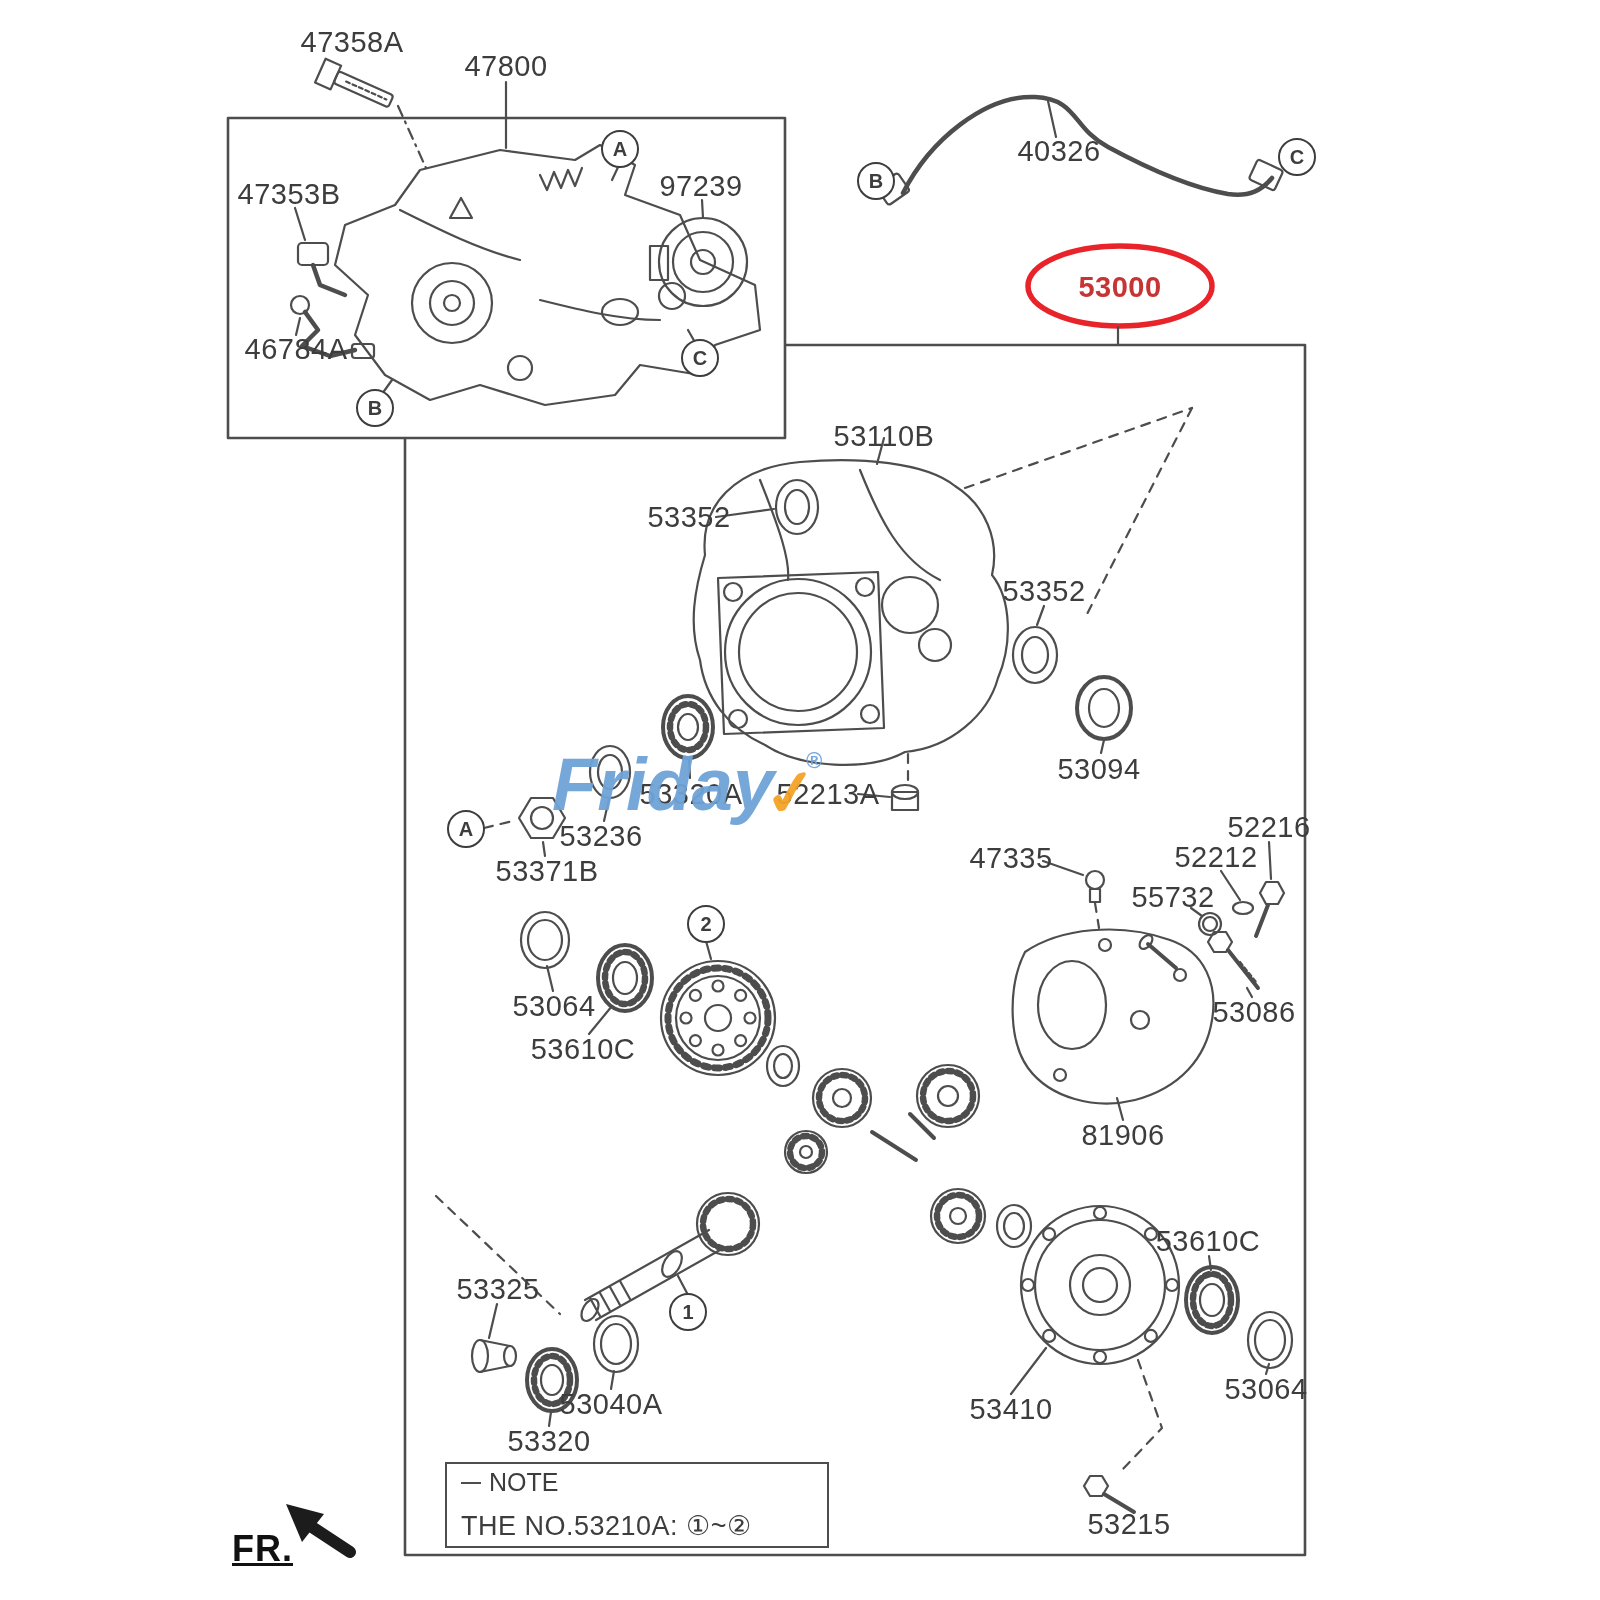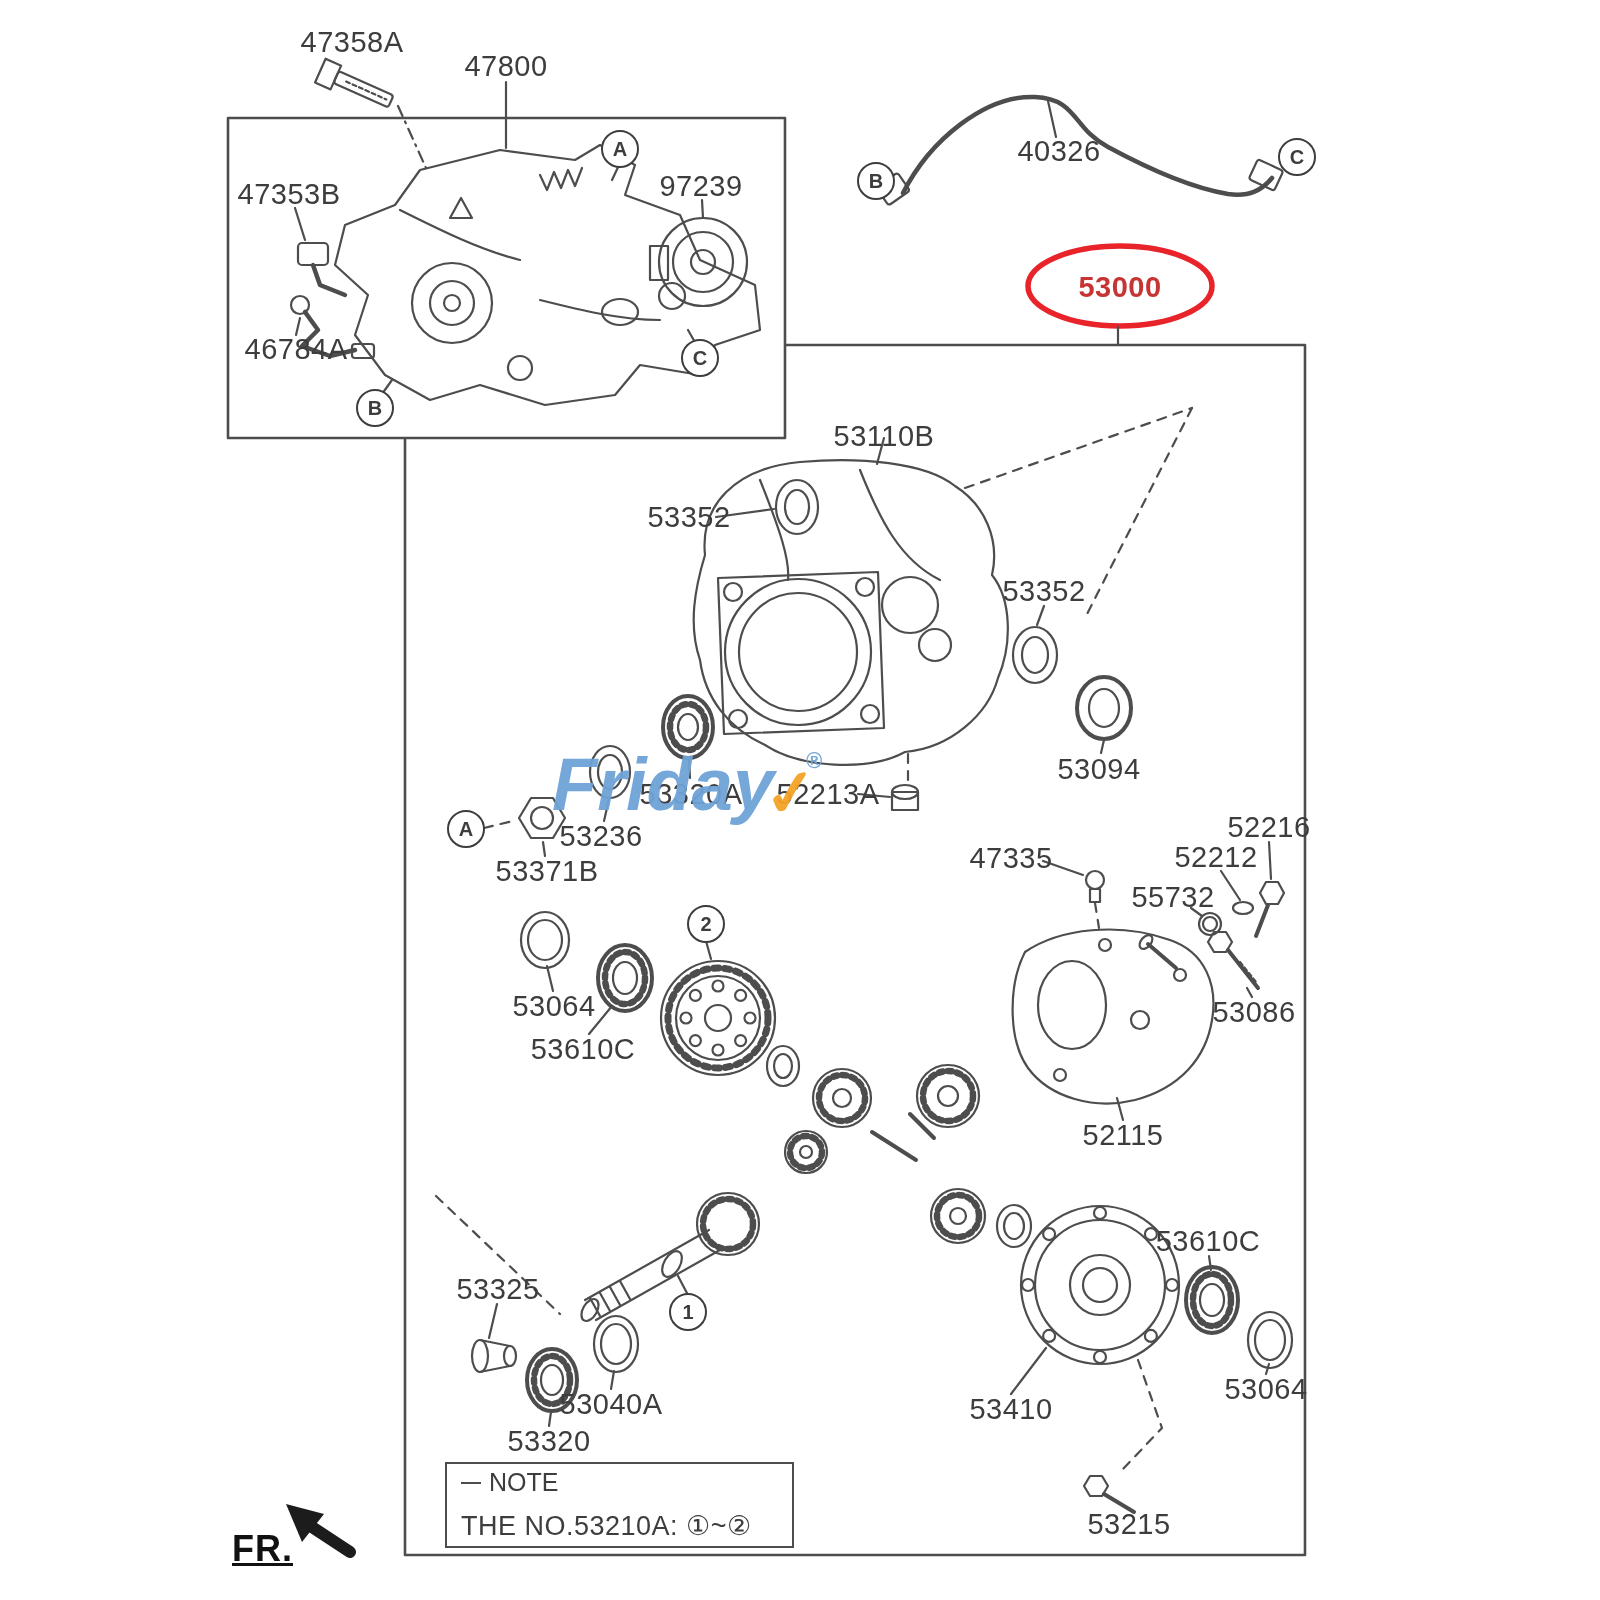--- a/index.html
+++ b/index.html
@@ -43,21 +43,21 @@
     font-style:italic; font-weight:800; font-size:74px; color:#6fa3d8;
     pointer-events:none; white-space:nowrap;
   }
   .watermark .check {
     font-size:64px; color:#f4a427; transform:translateY(14px) rotate(-6deg);
     margin:0 -14px 0 -10px; font-style:normal;
   }
   .watermark .reg { font-size:22px; margin-top:6px; margin-left:2px; }
 
   .note-box {
-    position:absolute; left:445px; top:1462px; width:349px; height:86px; z-index:2;
+    position:absolute; left:445px; top:1462px; width:384px; height:86px; z-index:2;
     border:2.6px solid #4d4d4d; background:#fff; box-sizing:border-box; padding:4px 10px 0 14px;
   }
   .note-heading { font-size:25px; color:#3d3d3d; display:flex; align-items:center; }
   .note-heading::before { content:""; display:inline-block; width:20px; border-top:2.4px solid #4d4d4d; margin-right:8px; }
   .note-body { font-size:27px; color:#3d3d3d; margin-top:13px; letter-spacing:0.5px; }
 
   .fr-label {
     position:absolute; left:232px; top:1528px; z-index:2;
     font-size:36px; font-weight:bold; color:#111; letter-spacing:1px;text-decoration:underline;
   }
@@ -377,21 +377,21 @@
   <div class="plabel" style="left:1099px;top:769px">53094</div>
   <div class="plabel" style="left:691px;top:794px">53320A</div>
   <div class="plabel" style="left:828px;top:794px">52213A</div>
   <div class="plabel" style="left:601px;top:836px">53236</div>
   <div class="plabel" style="left:547px;top:871px">53371B</div>
   <div class="plabel" style="left:1011px;top:858px">47335</div>
   <div class="plabel" style="left:1269px;top:827px">52216</div>
   <div class="plabel" style="left:1216px;top:857px">52212</div>
   <div class="plabel" style="left:1173px;top:897px">55732</div>
   <div class="plabel" style="left:1254px;top:1012px">53086</div>
-  <div class="plabel" style="left:1123px;top:1135px">52115</div>
+  <div class="plabel" style="left:1123px;top:1135px">81906</div>
   <div class="plabel" style="left:554px;top:1006px">53064</div>
   <div class="plabel" style="left:583px;top:1049px">53610C</div>
   <div class="plabel" style="left:498px;top:1289px">53325</div>
   <div class="plabel" style="left:611px;top:1404px">53040A</div>
   <div class="plabel" style="left:549px;top:1441px">53320</div>
   <div class="plabel" style="left:1011px;top:1409px">53410</div>
   <div class="plabel" style="left:1208px;top:1241px">53610C</div>
   <div class="plabel" style="left:1266px;top:1389px">53064</div>
   <div class="plabel" style="left:1129px;top:1524px">53215</div>
 

